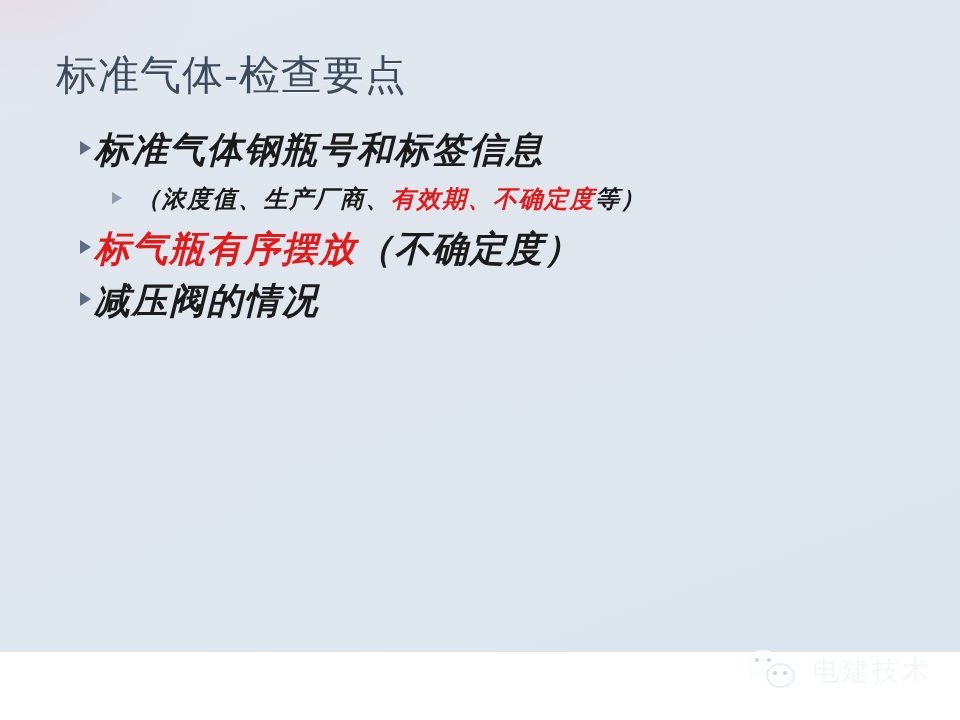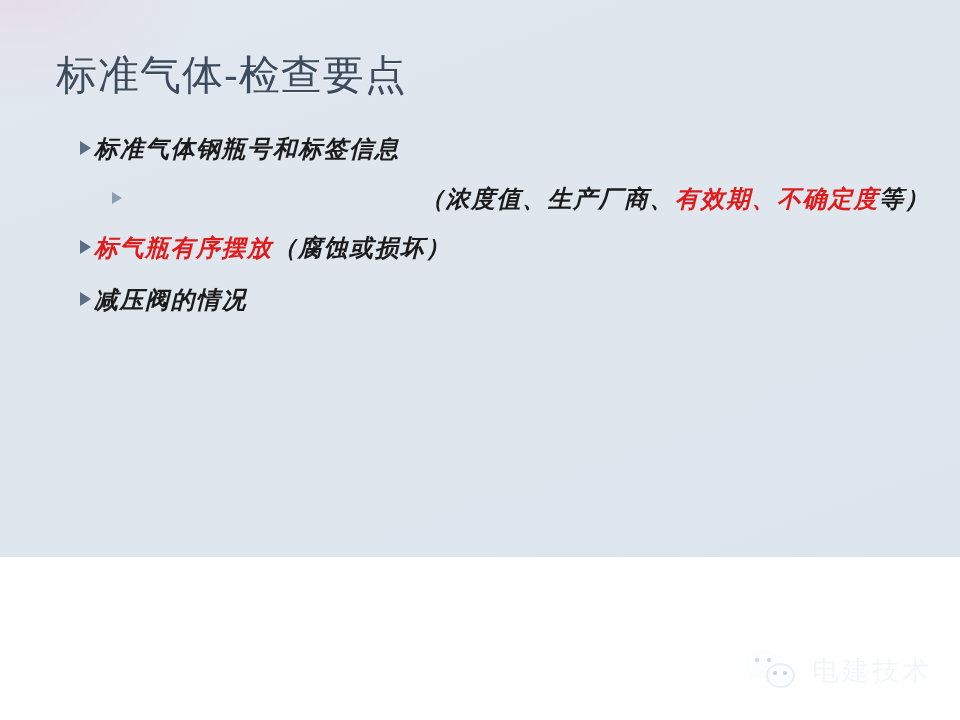--- a/index.html
+++ b/index.html
@@ -10,21 +10,21 @@
   body {
     width: 960px;
     height: 720px;
     overflow: hidden;
     font-family: "DejaVu Sans", "Liberation Sans", sans-serif;
   }
 
   #slide {
     position: relative;
     width: 960px;
-    height: 557px;
+    height: 652px;
     background:
       radial-gradient(ellipse 260px 180px at 2% -4%, rgba(232,216,226,0.85) 0%, rgba(228,222,232,0.45) 38%, rgba(223,230,238,0.0) 72%),
       linear-gradient(160deg, #e2e8f0 0%, #dfe6ee 35%, #dee6ee 70%, #dce5ee 100%);
     box-sizing: border-box;
   }
 
   
   #title-block {
     position: absolute;
     left: 56px;
@@ -57,21 +57,20 @@
     white-space: nowrap;
   }
   .bullet-row.level1 {
     margin-left: 0;
     height: 42px;
   }
   .bullet-row.level2 {
     margin-left: 32px;
     height: 38px;
     margin-bottom: 9px;
-    justify-content: space-between;
   }
 
   
   .marker {
     flex: 0 0 auto;
     display: inline-block;
     position: relative;
     top: 9px;
   }
   .marker.m1 {
@@ -92,21 +91,21 @@
     top: 8px;
   }
 
   .bullet-text {
     font-family: "DejaVu Serif", "Liberation Serif", serif;
     font-style: italic;
     font-weight: 700;
     color: #1b1b1b;
     letter-spacing: 1.5px;
   }
-  .level1 .bullet-text { font-size: 24px; line-height: 34px; }
+  .level1 .bullet-text { font-size: 36px; line-height: 34px; }
   .level2 .bullet-text { font-size: 24px; line-height: 30px; }
 
   .seg-red { color: #e01b1b; }
   .seg-black { color: #1b1b1b; }
 
   
   #watermark {
     position: absolute;
     left: 746px;
     top: 648px;
@@ -189,21 +188,21 @@
       <div class="bullet-row level1">
         <span class="marker m1"></span>
         <span class="bullet-text"><span class="seg-black">标准气体钢瓶号和标签信息</span></span>
       </div>
       <div class="bullet-row level2">
         <span class="marker m2"></span>
         <span class="bullet-text"><span class="seg-black">（浓度值、生产厂商、</span><span class="seg-red" style="color: rgb(224, 27, 27);">有效期、不确定度</span><span class="seg-black">等）</span></span>
       </div>
       <div class="bullet-row level1">
         <span class="marker m1"></span>
-        <span class="bullet-text"><span class="seg-red" style="color: rgb(224, 27, 27);">标气瓶有序摆放</span><span class="seg-black">（腐蚀或损坏）</span></span>
+        <span class="bullet-text"><span class="seg-red" style="color: rgb(224, 27, 27);">标气瓶有序摆放</span><span class="seg-black">（不确定度）</span></span>
       </div>
       <div class="bullet-row level1">
         <span class="marker m1"></span>
         <span class="bullet-text"><span class="seg-black">减压阀的情况</span></span>
       </div>
     </div>
 
   <div id="watermark">
     <div id="wechat-icon">
       <div class="wx-bubble wx-big"></div>

